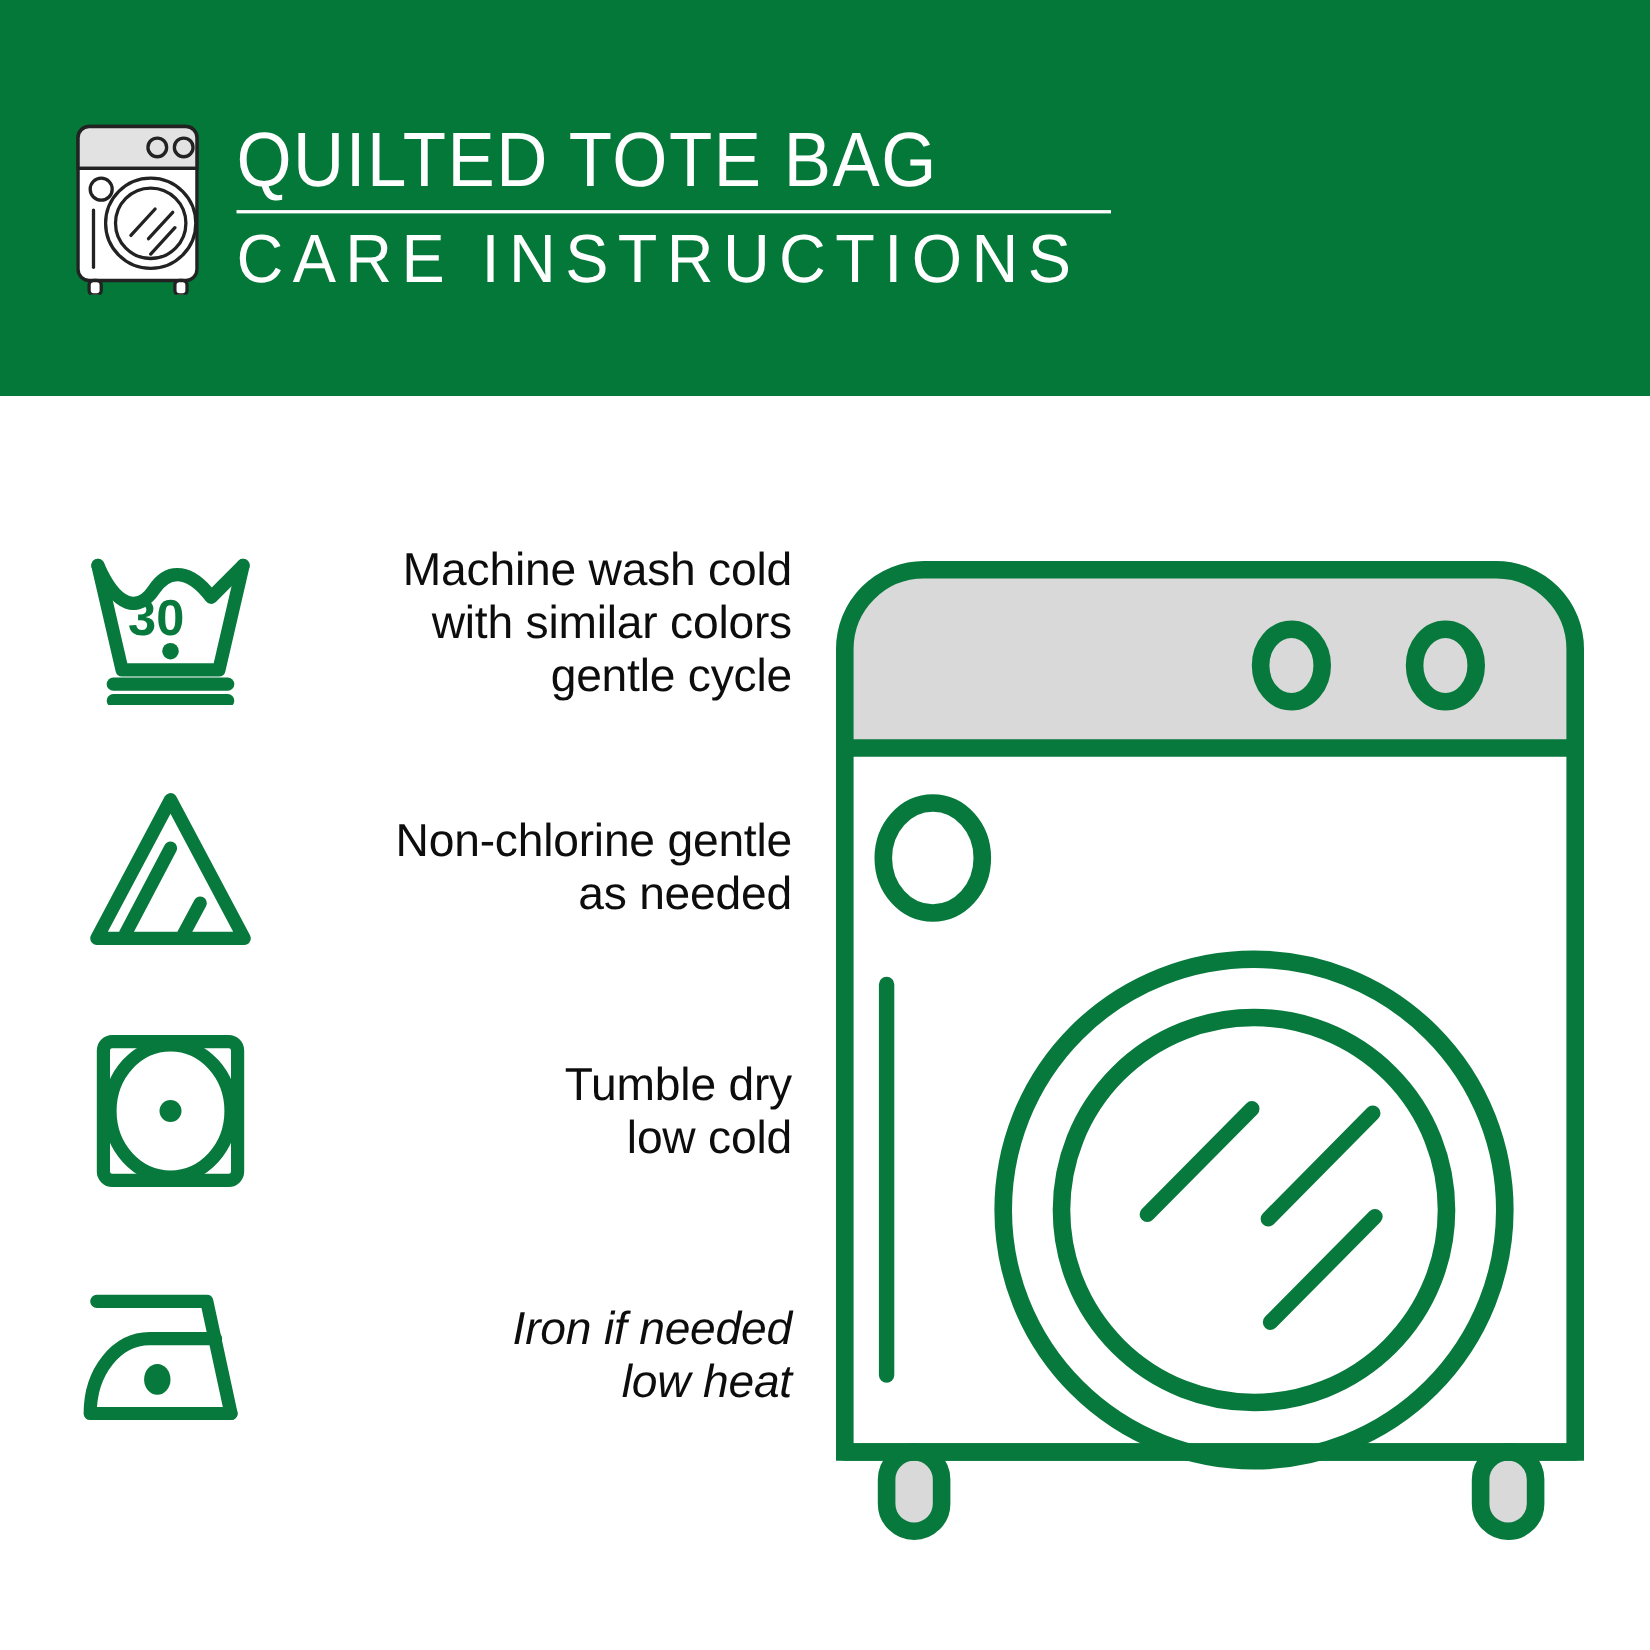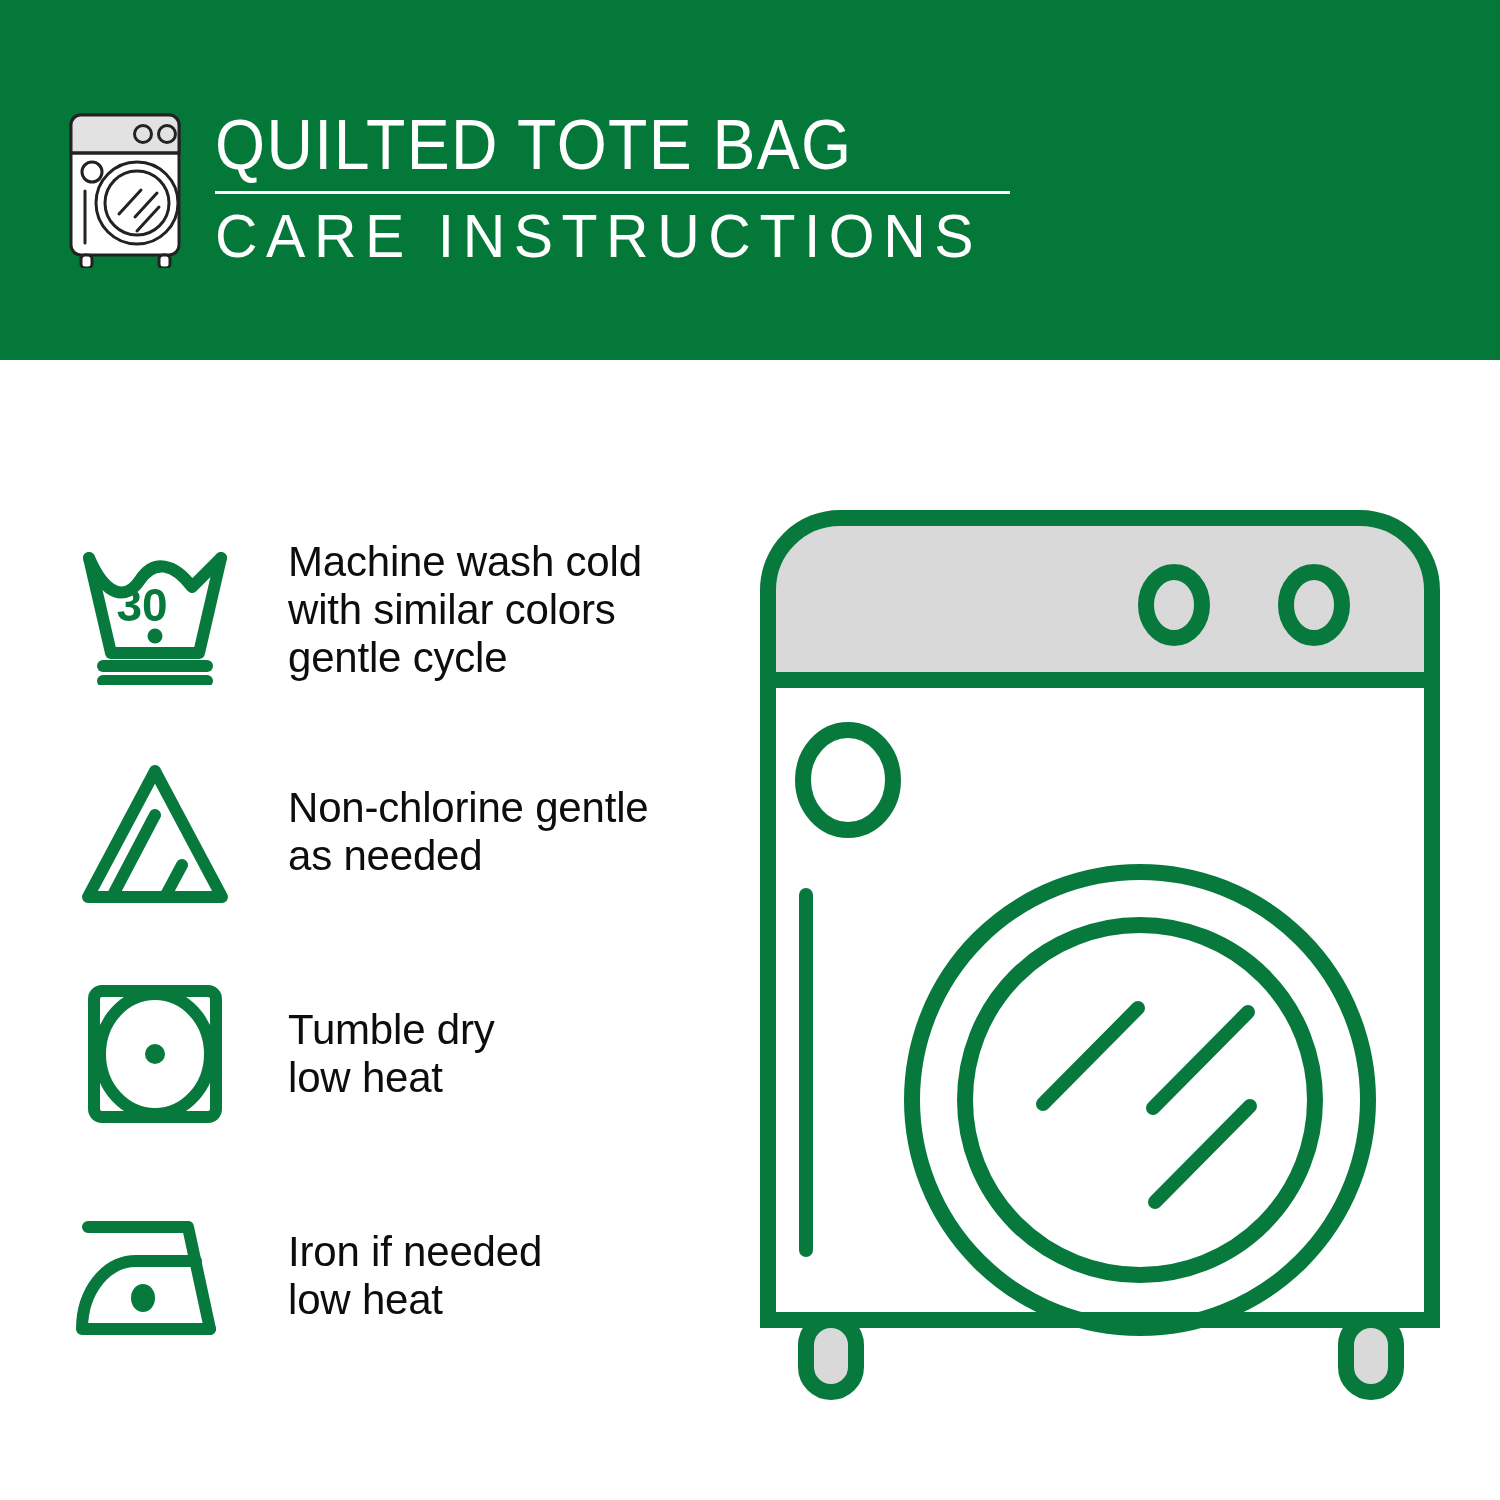--- a/index.html
+++ b/index.html
@@ -69,31 +69,32 @@
     font-family: "Liberation Sans Narrow", "Liberation Sans", sans-serif;
     white-space: nowrap;
     transform: scaleX(0.95);
     transform-origin: left top;
   }
 
   
   .care-list {
     position: absolute;
     left: 70px;
-    top: 527px;
+    top: 483px;
     width: 650px;
+    text-align: right;
   }
   .care-row {
     display: flex;
     flex-direction: row;
     align-items: center;
     height: 165px;
     margin-bottom: 57px;
   }
-  .care-row:last-child { margin-bottom: 0; }
+  .care-row:last-child { margin-bottom: 0; font-style: italic; }
   .care-symbol {
     flex: 0 0 170px;
     width: 170px;
     height: 150px;
     display: flex;
     align-items: center;
     justify-content: center;
   }
   .care-label {
     flex: 1 1 auto;
@@ -196,21 +197,21 @@
     <div class="care-symbol">
       <svg viewBox="0 0 170 150" width="170" height="150">
         <g fill="none" stroke="#07793C" stroke-width="12" stroke-linejoin="round">
           <rect x="24" y="12" width="122" height="126" rx="8" ry="8"></rect>
           <ellipse cx="85" cy="75" rx="55" ry="60"></ellipse>
         </g>
         <circle cx="85" cy="75" r="10" fill="#07793C"></circle>
       </svg>
     </div>
     <div class="care-label">Tumble dry
-low heat</div>
+low cold</div>
   </div>
 
   <div class="care-row">
     <div class="care-symbol">
       <svg viewBox="0 0 170 150" width="170" height="150">
         <g fill="none" stroke="#07793C" stroke-width="12" stroke-linecap="round" stroke-linejoin="round">
 
           <path d="M18 26 L118 26 L140 128"></path>
 
           <path d="M140 128 L12 128 C12 90 36 60 66 60 L126 60"></path>

